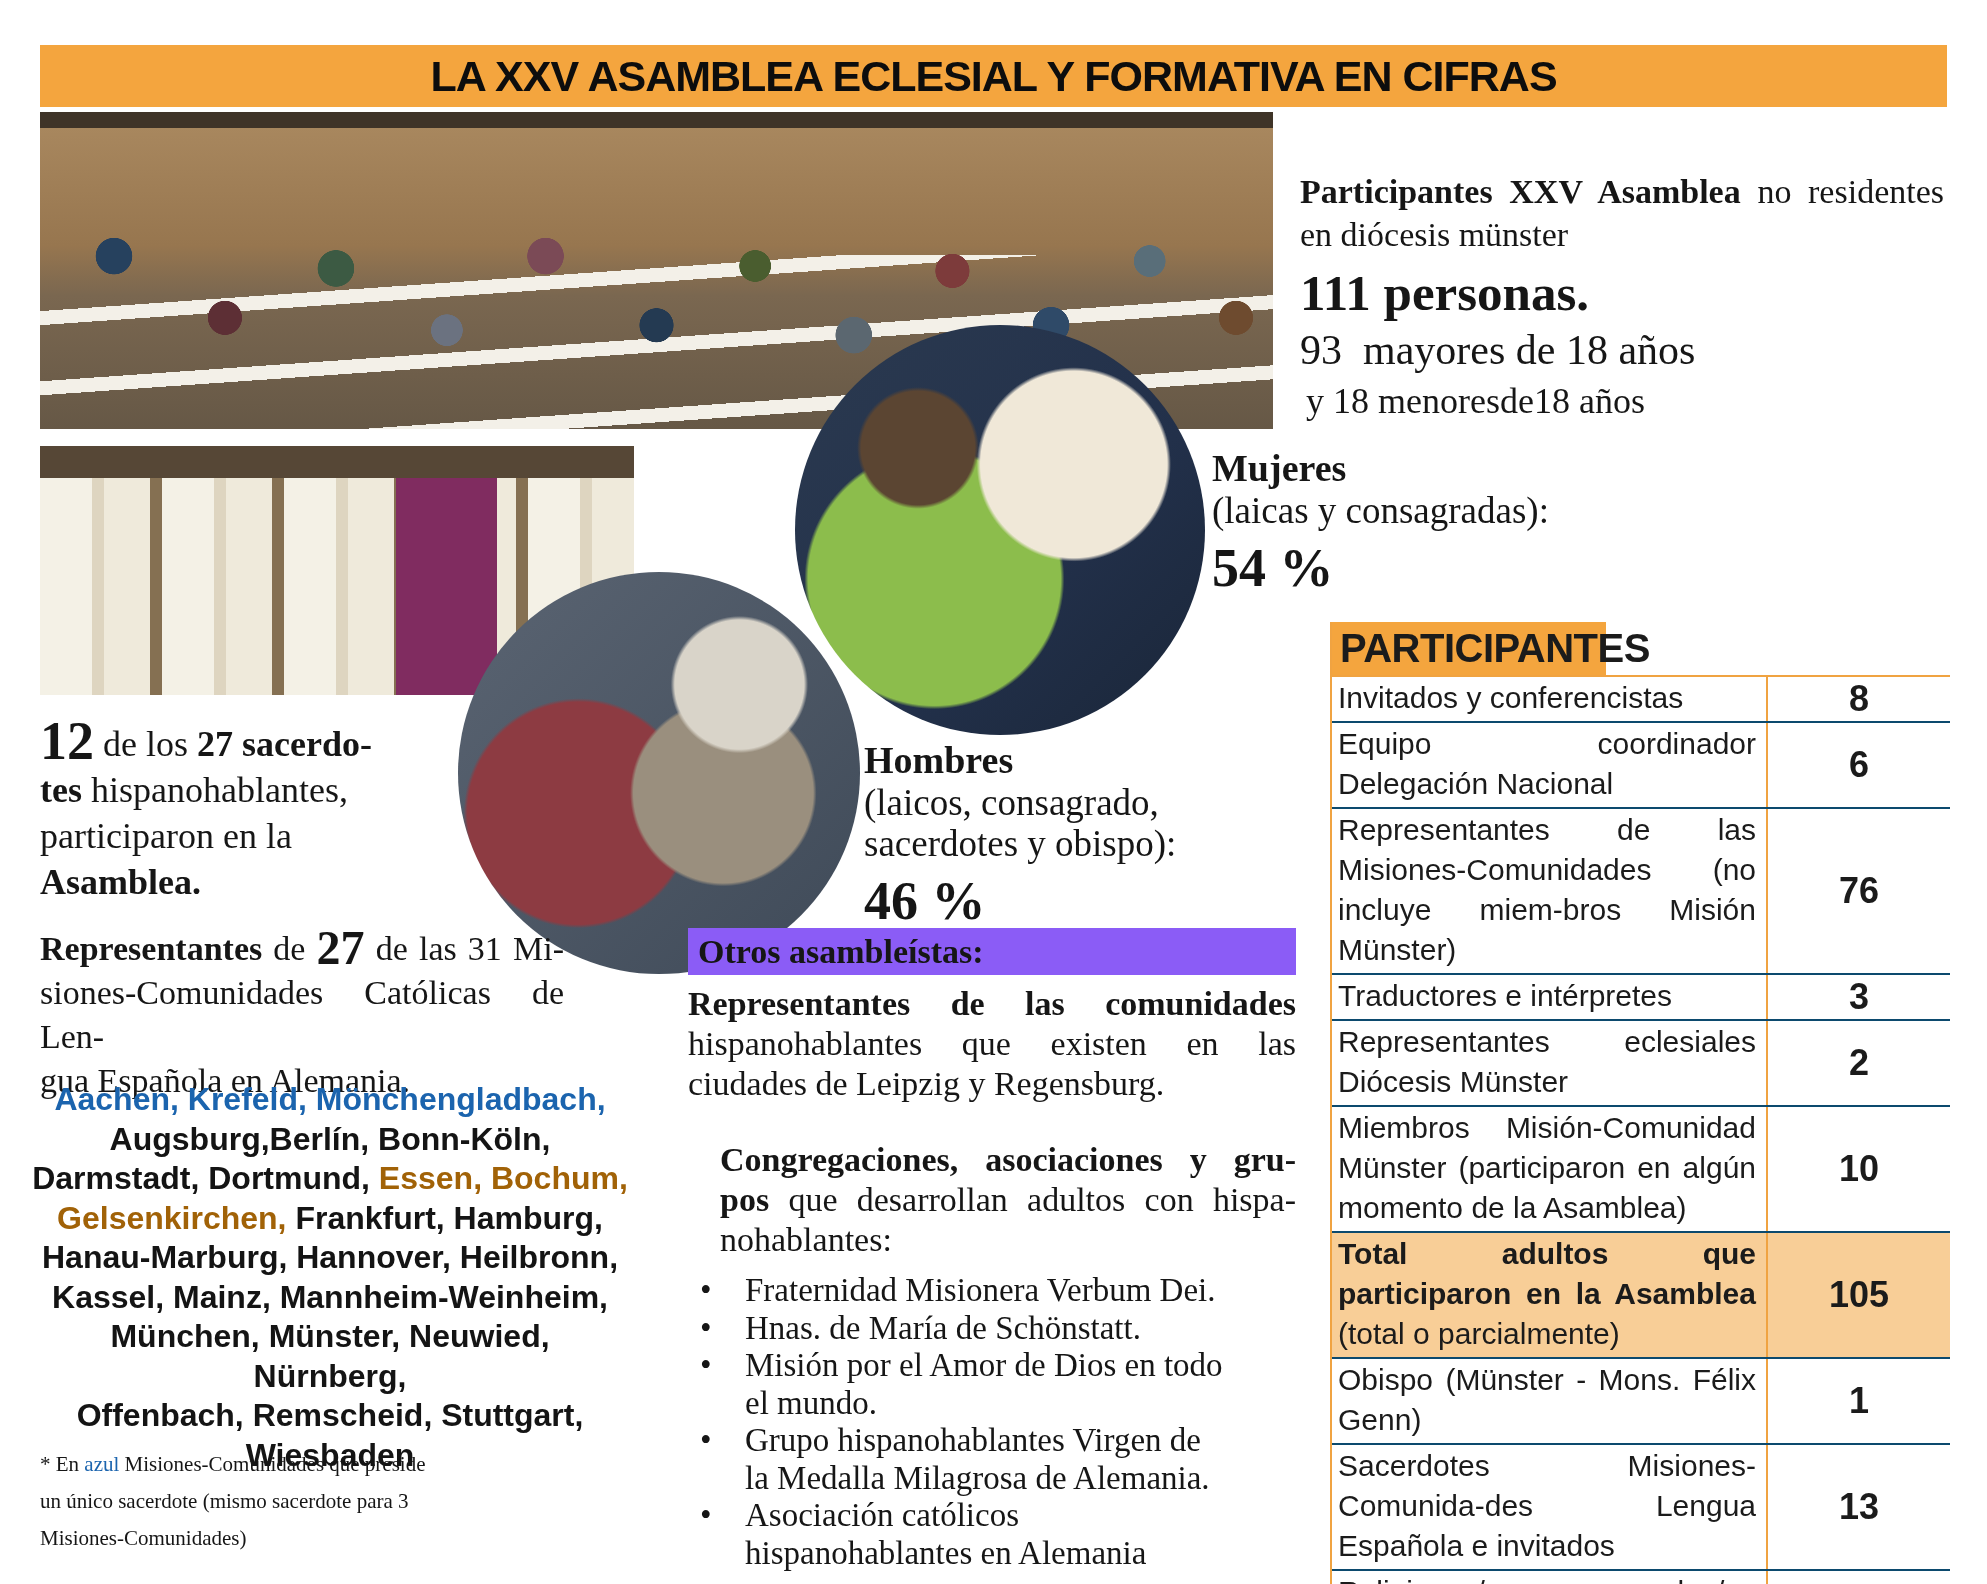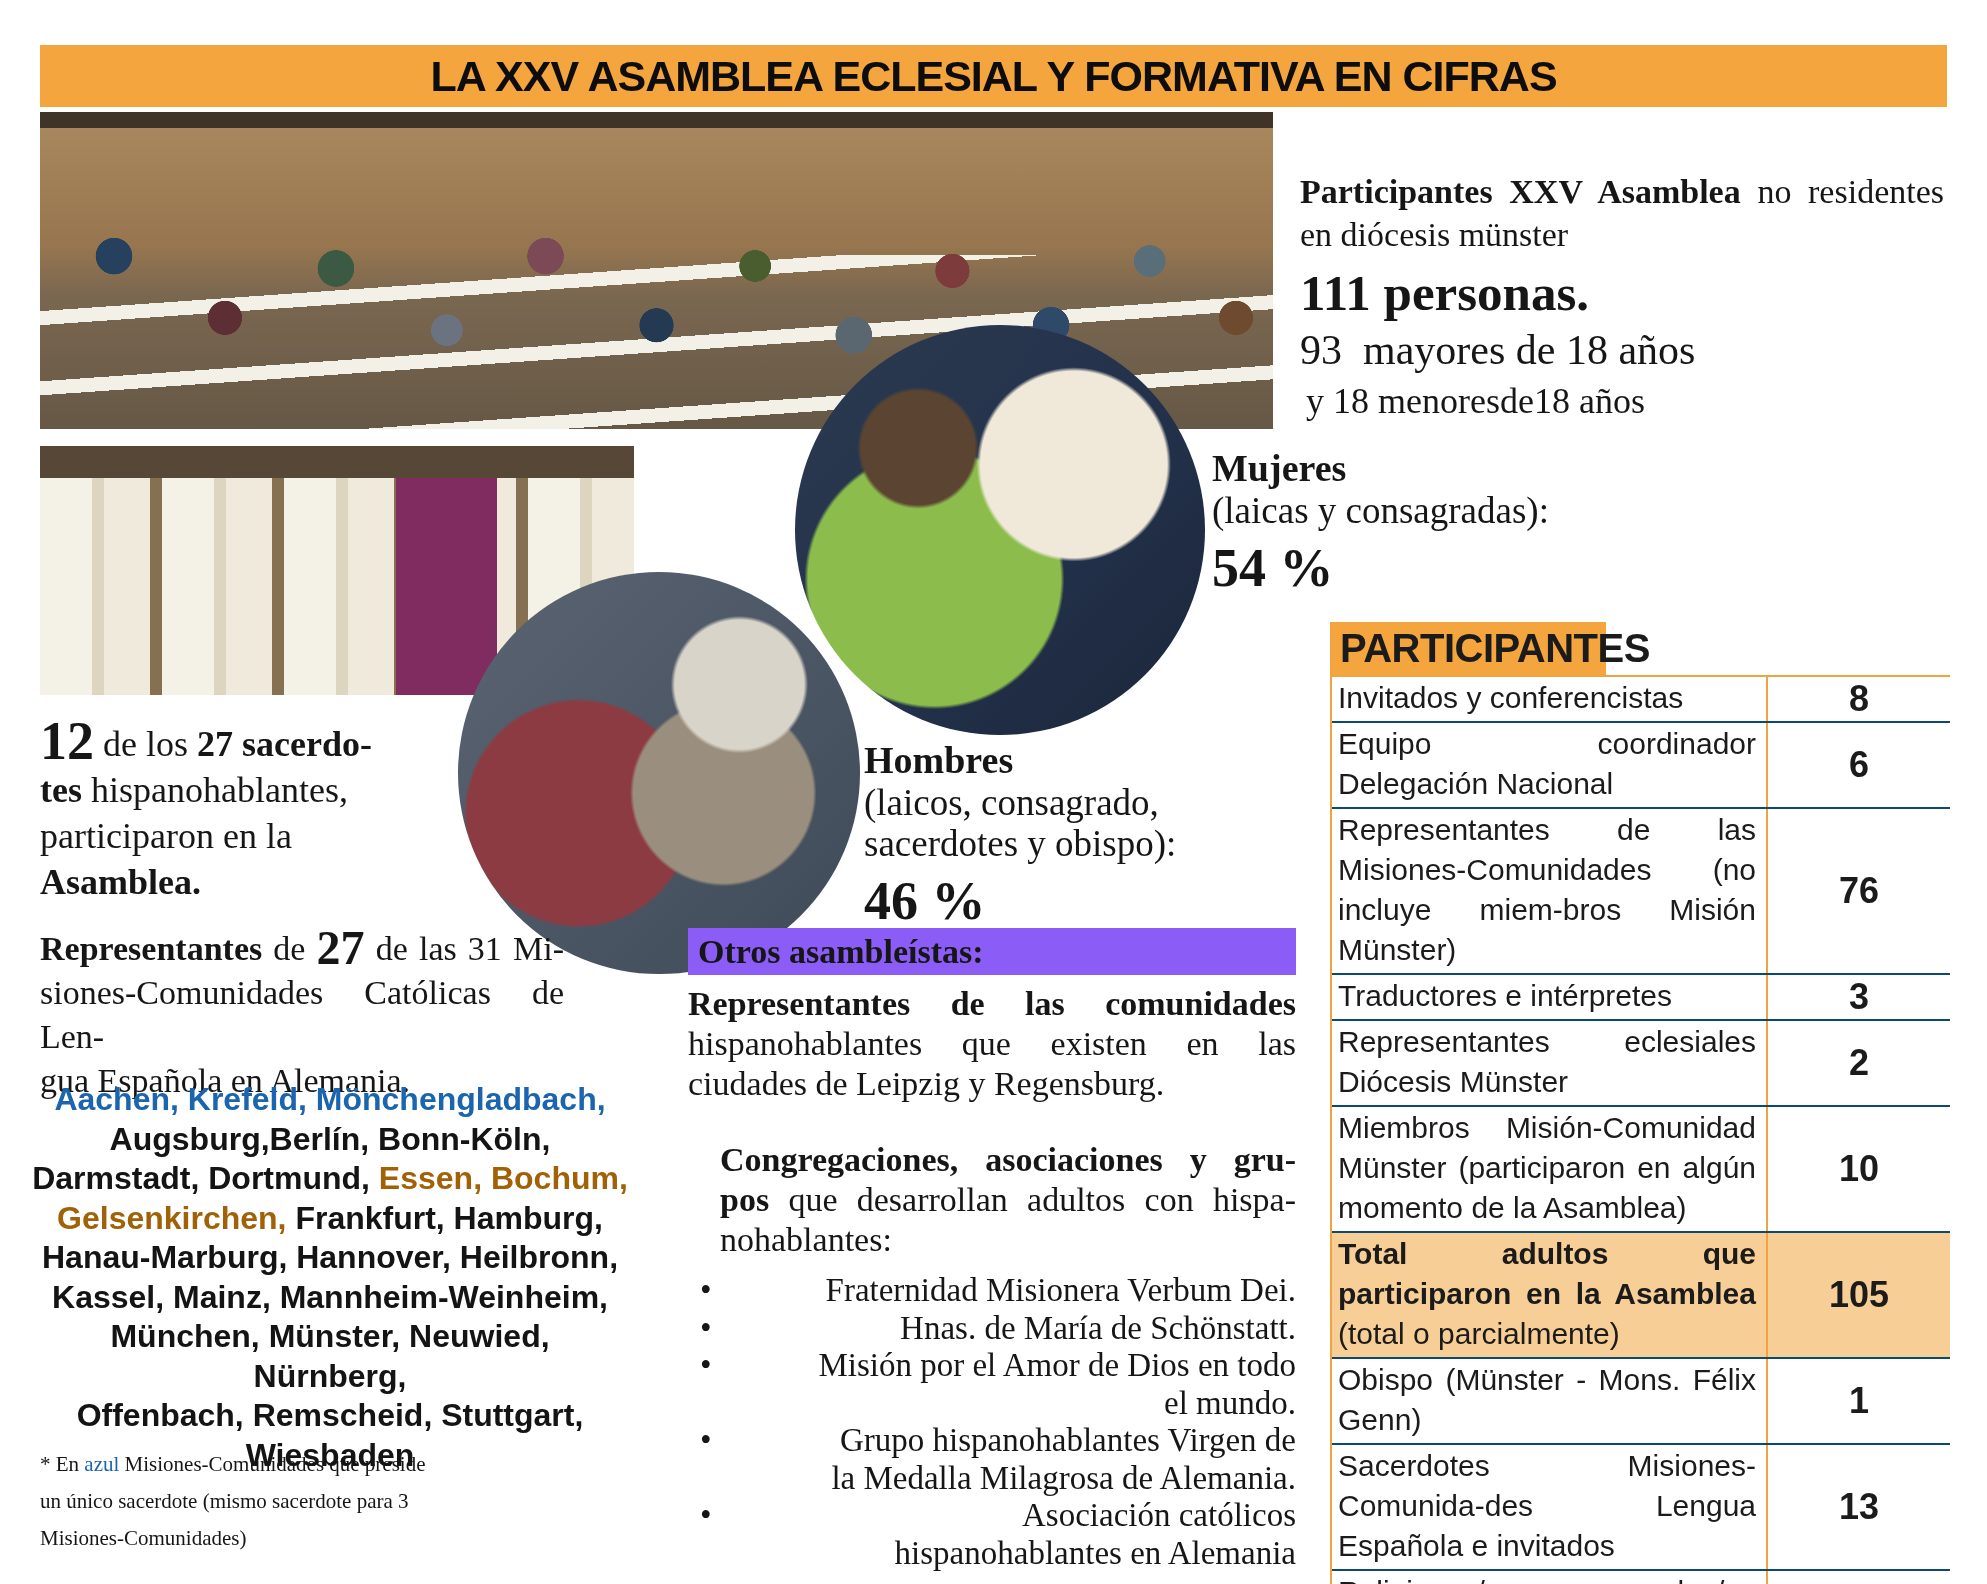--- a/index.html
+++ b/index.html
@@ -78,21 +78,21 @@
 
   
   .footnote{position:absolute;left:40px;top:1446px;width:560px;margin:0;font-size:21px;line-height:37px;white-space:pre-line;}
 
   
   .otros{position:absolute;left:688px;top:928px;width:608px;}
   .otros .oh{background:#8b5cf6;height:47px;line-height:47px;padding-left:10px;box-sizing:border-box;
              font-size:34px;font-weight:700;}
   .otros .opara{margin:9px 0 0 0;font-size:34px;line-height:40px;text-align:justify;}
   .otros .cong{margin-top:36px;font-size:34px;line-height:40px;margin-left:32px;}
-  .bullets{list-style:none;margin:12px 0 0 0;padding:0;font-size:33px;line-height:37.5px;text-align:right;}
+  .bullets{list-style:none;margin:12px 0 0 0;padding:0;font-size:33px;line-height:37.5px;}
   .bullets li{position:relative;padding-left:57px;white-space:pre-line;}
   .bullets li::before{content:"\2022";position:absolute;left:12px;top:0;}
 
   
   .ptable{position:absolute;left:1330px;top:622px;width:620px;box-sizing:border-box;
           border-left:2px solid #F0A341;font-family:"Liberation Sans",sans-serif;color:#1b1b1b;}
   .thead-row{border-bottom:2px solid #F0A341;}
   .thead{width:274px;height:53px;background:#F4A53E;font-size:40px;font-weight:700;line-height:53px;
          padding-left:8px;box-sizing:border-box;letter-spacing:-0.5px;}
   .trow{display:flex;border-bottom:2px solid #0c4a6e;}

